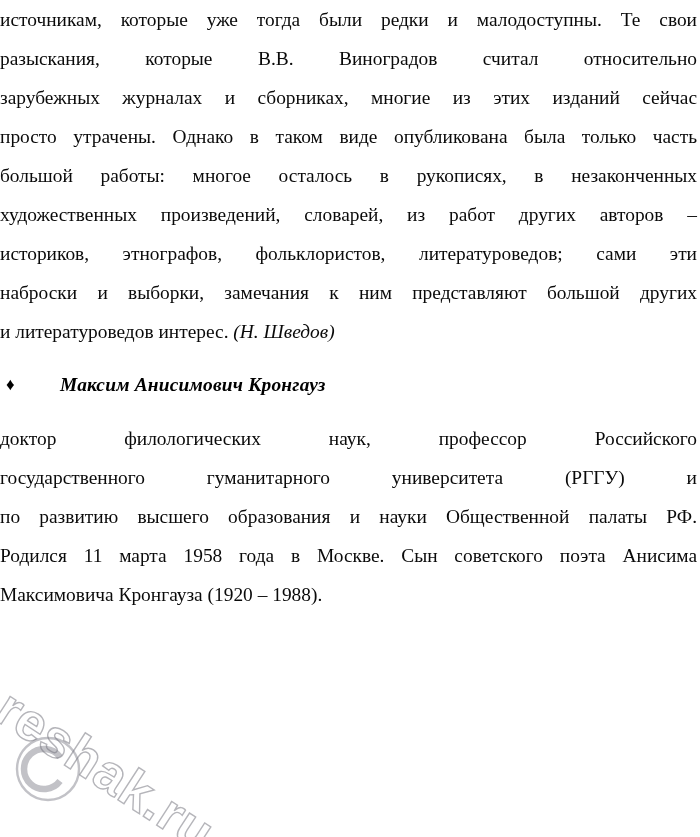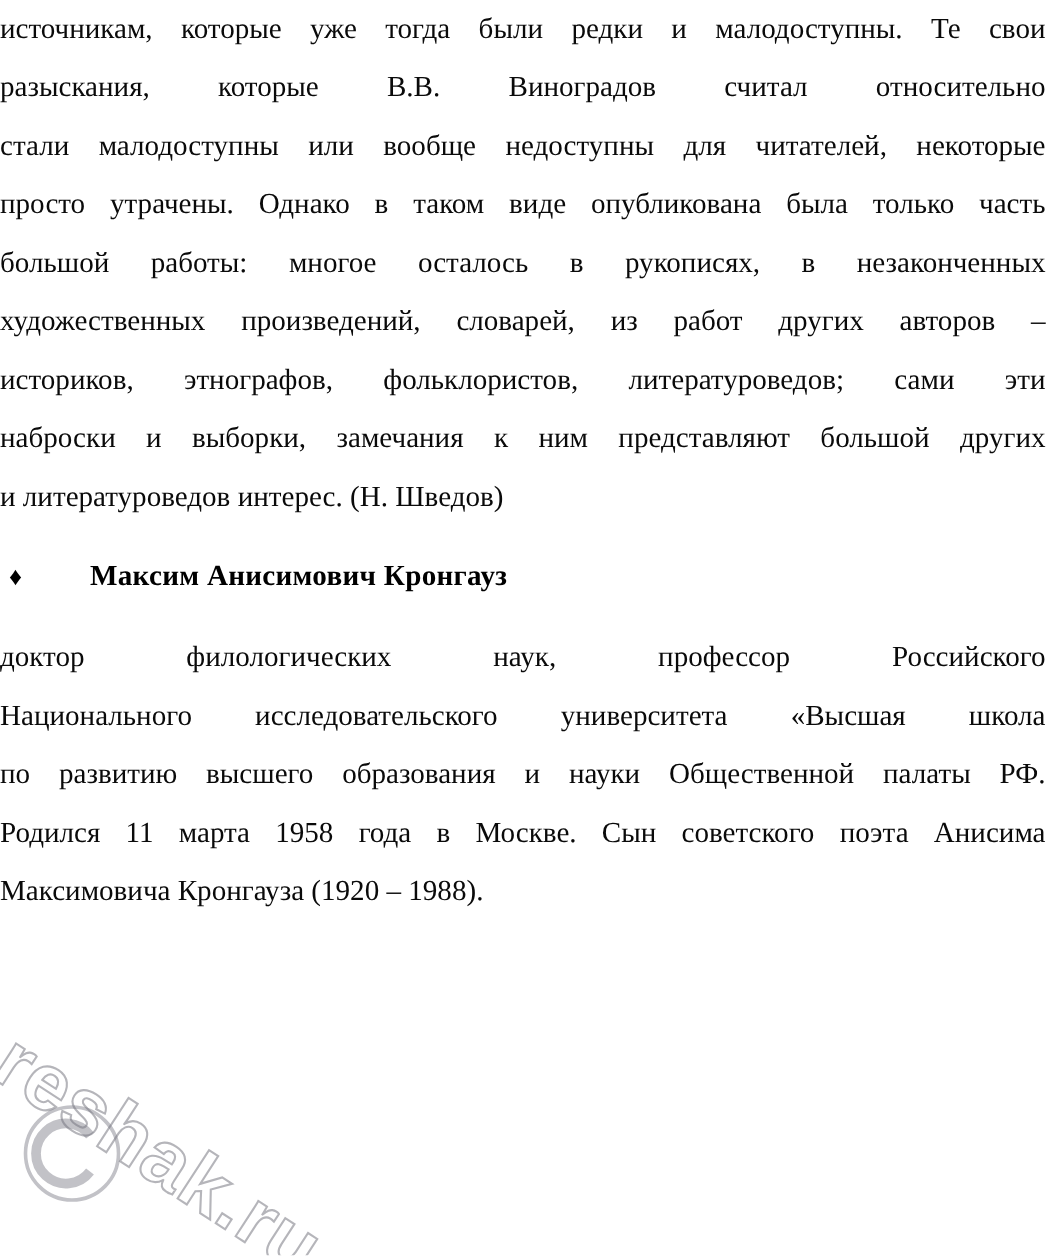--- a/index.html
+++ b/index.html
@@ -72,20 +72,21 @@
   .para .ln {
     display: block;
     text-align: justify;
     text-align-last: justify;
     white-space: nowrap;
   }
   .para .ln.last {
     text-align-last: left;
   }
   .attrib {
+    font-style: italic;
   }
 
   .bullet-heading {
     position: relative;
     height: 39px;
     line-height: 39px;
     margin: 0;
     padding-top: 14px;
   }
   .bullet-mark {
@@ -93,52 +94,53 @@
     left: 6px;
     top: 14px;
     font-size: 17px;
     line-height: 39px;
   }
   .bullet-title {
     display: inline-block;
     margin-left: 60px;
     font-size: 19.4px;
     font-weight: 700;
+    font-style: italic;
     letter-spacing: 0.2px;
   }
   .gap-after-heading { height: 15px; }
 </style>
 </head>
 <body>
 
 <div id="page">
 
   <div class="text-layer">
 
     <p class="para">
       <span class="ln">источникам, которые уже тогда были редки и малодоступны. Те свои</span>
       <span class="ln">разыскания, которые В.В. Виноградов считал относительно</span>
-      <span class="ln">стали малодоступны или вообще недоступны для читателей, некоторые</span>
+      <span class="ln">зарубежных журналах и сборниках, многие из этих изданий сейчас</span>
       <span class="ln">просто утрачены. Однако в таком виде опубликована была только часть</span>
       <span class="ln">большой работы: многое осталось в рукописях, в незаконченных</span>
       <span class="ln">художественных произведений, словарей, из работ других авторов –</span>
       <span class="ln">историков, этнографов, фольклористов, литературоведов; сами эти</span>
       <span class="ln">наброски и выборки, замечания к ним представляют большой других</span>
       <span class="ln last"><span>и литературоведов интерес.</span> <span class="attrib">(Н. Шведов)</span></span>
     </p>
 
     <div class="bullet-heading">
       <span class="bullet-mark">♦</span>
       <span class="bullet-title">Максим Анисимович Кронгауз</span>
     </div>
     <div class="gap-after-heading"></div>
 
     <p class="para">
       <span class="ln">доктор филологических наук, профессор Российского</span>
-      <span class="ln">Национального исследовательского университета «Высшая школа</span>
+      <span class="ln">государственного гуманитарного университета (РГГУ) и</span>
       <span class="ln">по развитию высшего образования и науки Общественной палаты РФ.</span>
       <span class="ln">Родился 11 марта 1958 года в Москве. Сын советского поэта Анисима</span>
       <span class="ln last">Максимовича Кронгауза (1920 – 1988).</span>
     </p>
 
   </div>
 
   <div class="watermark-layer">
     <div class="wm-word">reshak.ru</div>
     <div class="wm-copy">

